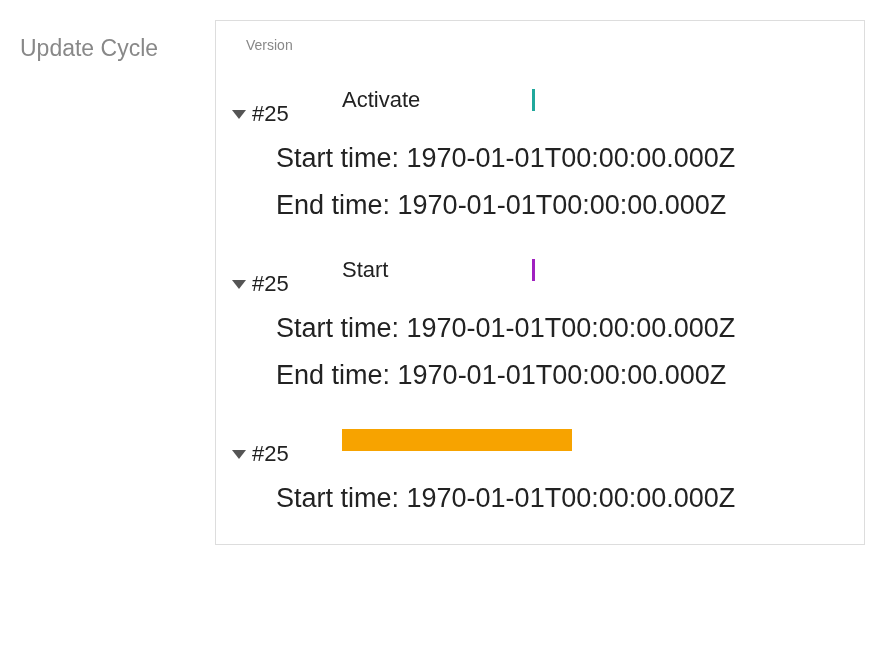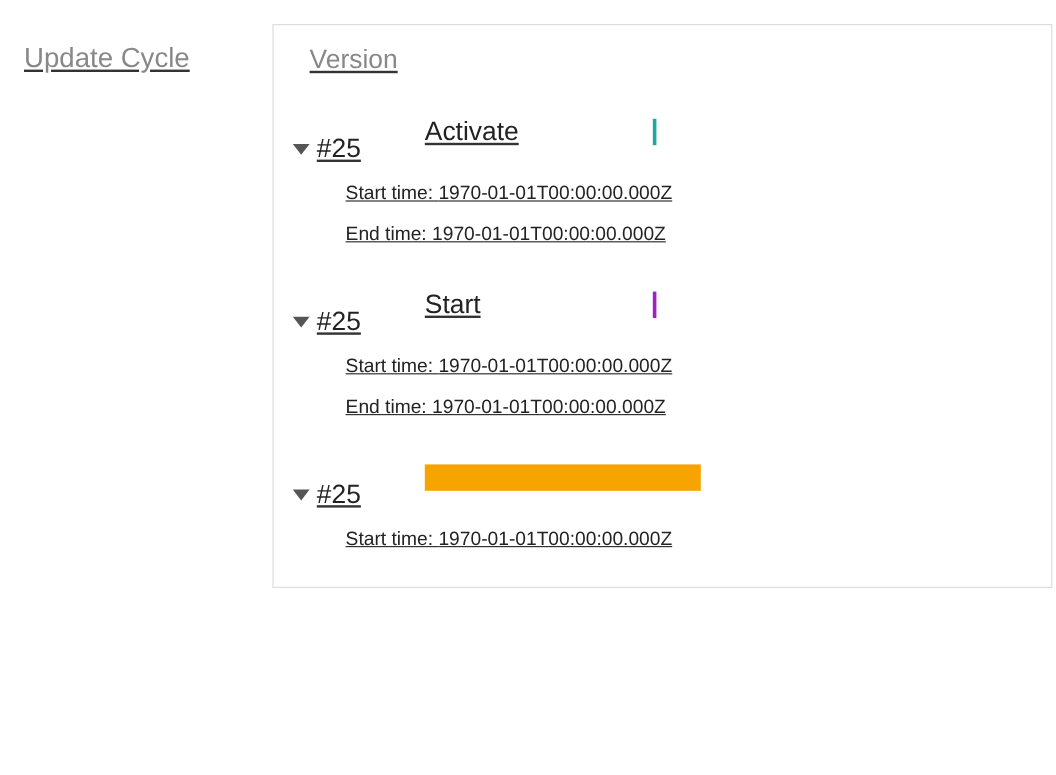--- a/index.html
+++ b/index.html
@@ -9,42 +9,41 @@
     }
     body {
       font-family: -apple-system, BlinkMacSystemFont, "Segoe UI", Helvetica, Arial, sans-serif;
       background: #ffffff;
       padding: 20px;
       font-size: 22px;
       color: #333;
     }
     .container {
       display: flex;
-      gap: 32px;
+      gap: 20px;
       align-items: flex-start;
-      text-decoration: underline;
     }
     .side-label {
       color: #888;
       font-size: 23px;
       padding-top: 15px;
       width: 175px;
       flex: 0 0 auto;
     }
     .panel {
       border: 1px solid #ddd;
       padding: 12px 16px 16px 16px;
       flex: 0 0 auto;
       width: 650px;
     }
     .header-row {
       display: flex;
       align-items: center;
       color: #888;
-      font-size: 22px;
+      font-size: 14px;
       padding: 4px 0 12px 14px;
     }
     .col-version {
       width: 110px;
       flex: 0 0 auto;
     }
     .col-activity {
       width: 190px;
       flex: 0 0 auto;
     }
@@ -90,21 +89,21 @@
       align-items: center;
       height: 24px;
     }
     .bar {
       height: 22px;
       display: block;
     }
     .detail-row {
       padding: 8px 0 8px 44px;
       color: #222;
-      font-size: 16px;
+      font-size: 27px;
     }
     .detail-label {
       display: inline;
     }
     .detail-value {
       display: inline;
     }
   </style>
 </head>
 <body>

